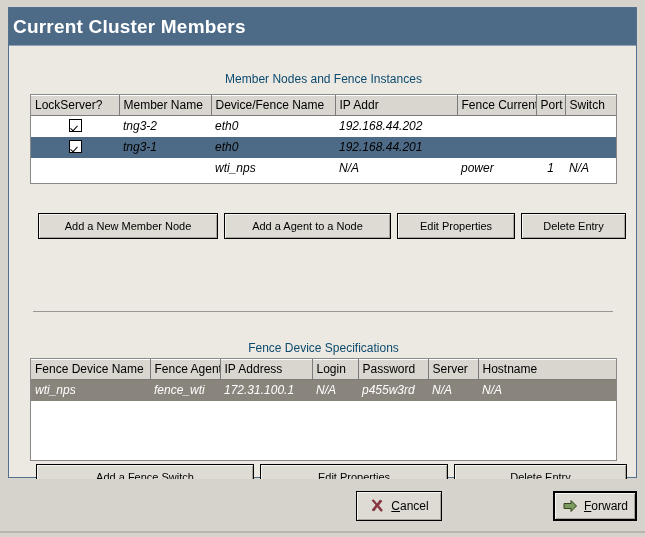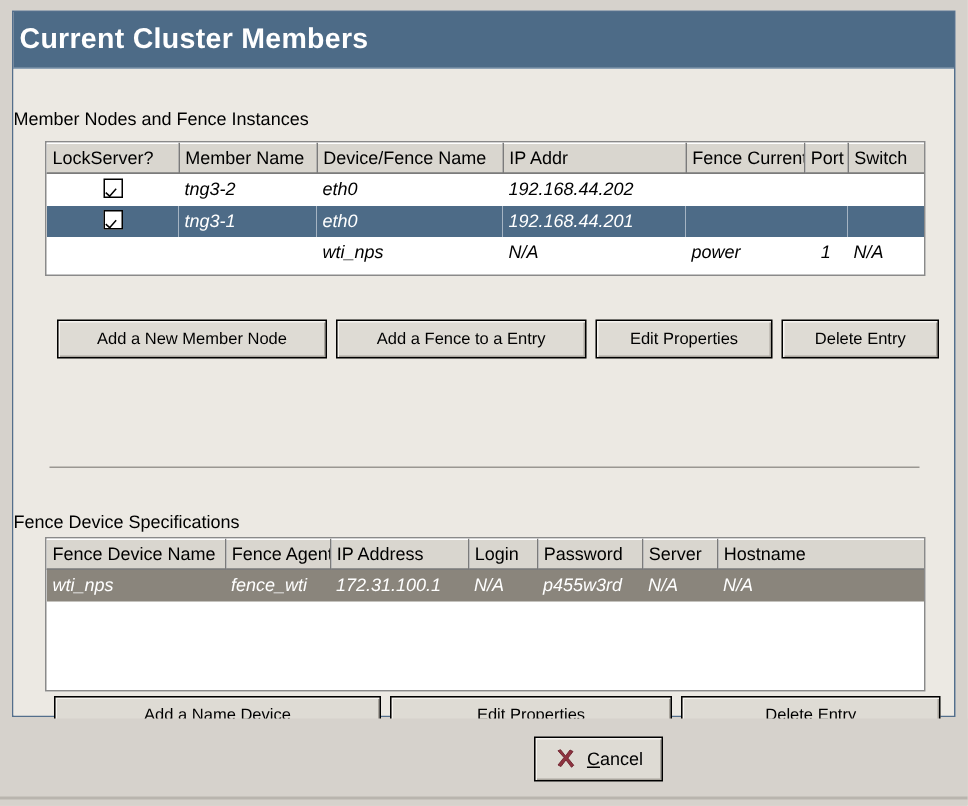--- a/index.html
+++ b/index.html
@@ -56,22 +56,23 @@
   }
 
   
   .panel-body {
     position: relative;
     height: 431px;
     background: #ece9e3;
   }
 
   .section-caption {
+    text-align: center;
     font-size: 12px;
-    color: #000000;
+    color: #0c4a6e;
     margin: 0;
   }
 
   
   .table-wrap {
     background: #ffffff;
     border: 1px solid #8a8a8a;
     box-sizing: border-box;
     overflow: hidden;
   }
@@ -98,21 +99,21 @@
   table.grid thead th:last-child { border-right: none; }
   table.grid tbody td {
     padding: 2px 4px;
     height: 21px;
     box-sizing: border-box;
     white-space: nowrap;
     overflow: hidden;
     vertical-align: middle;
     font-style: italic;
   }
-  tr.row-selected td        { background: #4d6b87; color: #ffffff; }
+  tr.row-selected td        { background: #4d6b87; color: #000000; }
   tr.row-selected-inactive td { background: #8a857c; color: #ffffff; }
 
   .cell-center { text-align: center; }
 
   
   .chk {
     display: inline-block;
     width: 11px;
     height: 11px;
     border: 1px solid #000;
@@ -260,21 +261,21 @@
               <td>N/A</td>
               <td>power</td>
               <td class="cell-center">1</td>
               <td>N/A</td>
             </tr>
           </tbody>
         </table>
       </div>
 
       <div class="btn" style="position:absolute; left:29px; top:167px; width:180px;">Add a New Member Node</div>
-      <div class="btn" style="position:absolute; left:215px; top:167px; width:167px;">Add a Fence to a Entry</div>
+      <div class="btn" style="position:absolute; left:215px; top:167px; width:167px;">Add a Agent to a Node</div>
       <div class="btn" style="position:absolute; left:388px; top:167px; width:118px;">Edit Properties</div>
       <div class="btn" style="position:absolute; left:512px; top:167px; width:105px;">Delete Entry</div>
 
       <div class="divider" style="left:24px; top:265px; width:580px;"></div>
 
       <div class="section-caption" style="position:absolute; left:0; top:295px; width:629px;">Fence Device Specifications</div>
 
       <div class="table-wrap" style="position:absolute; left:21px; top:312px; width:587px; height:103px;">
         <table class="grid">
           <colgroup>
@@ -304,36 +305,44 @@
               <td>172.31.100.1</td>
               <td>N/A</td>
               <td>p455w3rd</td>
               <td>N/A</td>
               <td>N/A</td>
             </tr>
           </tbody>
         </table>
       </div>
 
-      <div class="btn" style="position:absolute; left:27px; top:418px; width:218px;">Add a Name Device</div>
+      <div class="btn" style="position:absolute; left:27px; top:418px; width:218px;">Add a Fence Switch</div>
       <div class="btn" style="position:absolute; left:251px; top:418px; width:188px;">Edit Properties</div>
       <div class="btn" style="position:absolute; left:445px; top:418px; width:173px;">Delete Entry</div>
 
     </div>
   </div>
 
   <div class="footer">
 
     <div class="navbtn" style="left:356px; width:86px;">
       <span class="ico">
         <svg width="16" height="16" viewBox="0 0 16 16">
           <path d="M3 2.5 L7 7 L3 12 L5 13 L8.3 8.6 L12 13.5 L13.5 12.2 L9.6 7.4 L13 3 L11 2 L8 6 L4.7 1.8 Z" fill="#8f3340" stroke="#6d222d" stroke-width="0.6"></path>
         </svg>
       </span>
       <span><u>C</u><span>ancel</span></span>
     </div>
 
 
+    <div class="navbtn default" style="left:553px; width:84px;">
+      <span class="ico">
+        <svg width="16" height="16" viewBox="0 0 16 16">
+          <path d="M9 2.5 L14.5 8 L9 13.5 L9 10.5 L2 10.5 L2 5.5 L9 5.5 Z" fill="#7c9a5e" stroke="#33451f" stroke-width="1" stroke-linejoin="round"></path>
+        </svg>
+      </span>
+      <span><u>F</u><span>orward</span></span>
+    </div>
 
   </div>
 
   <div class="bottomline"></div>
 </div>
 
 </body></html>

